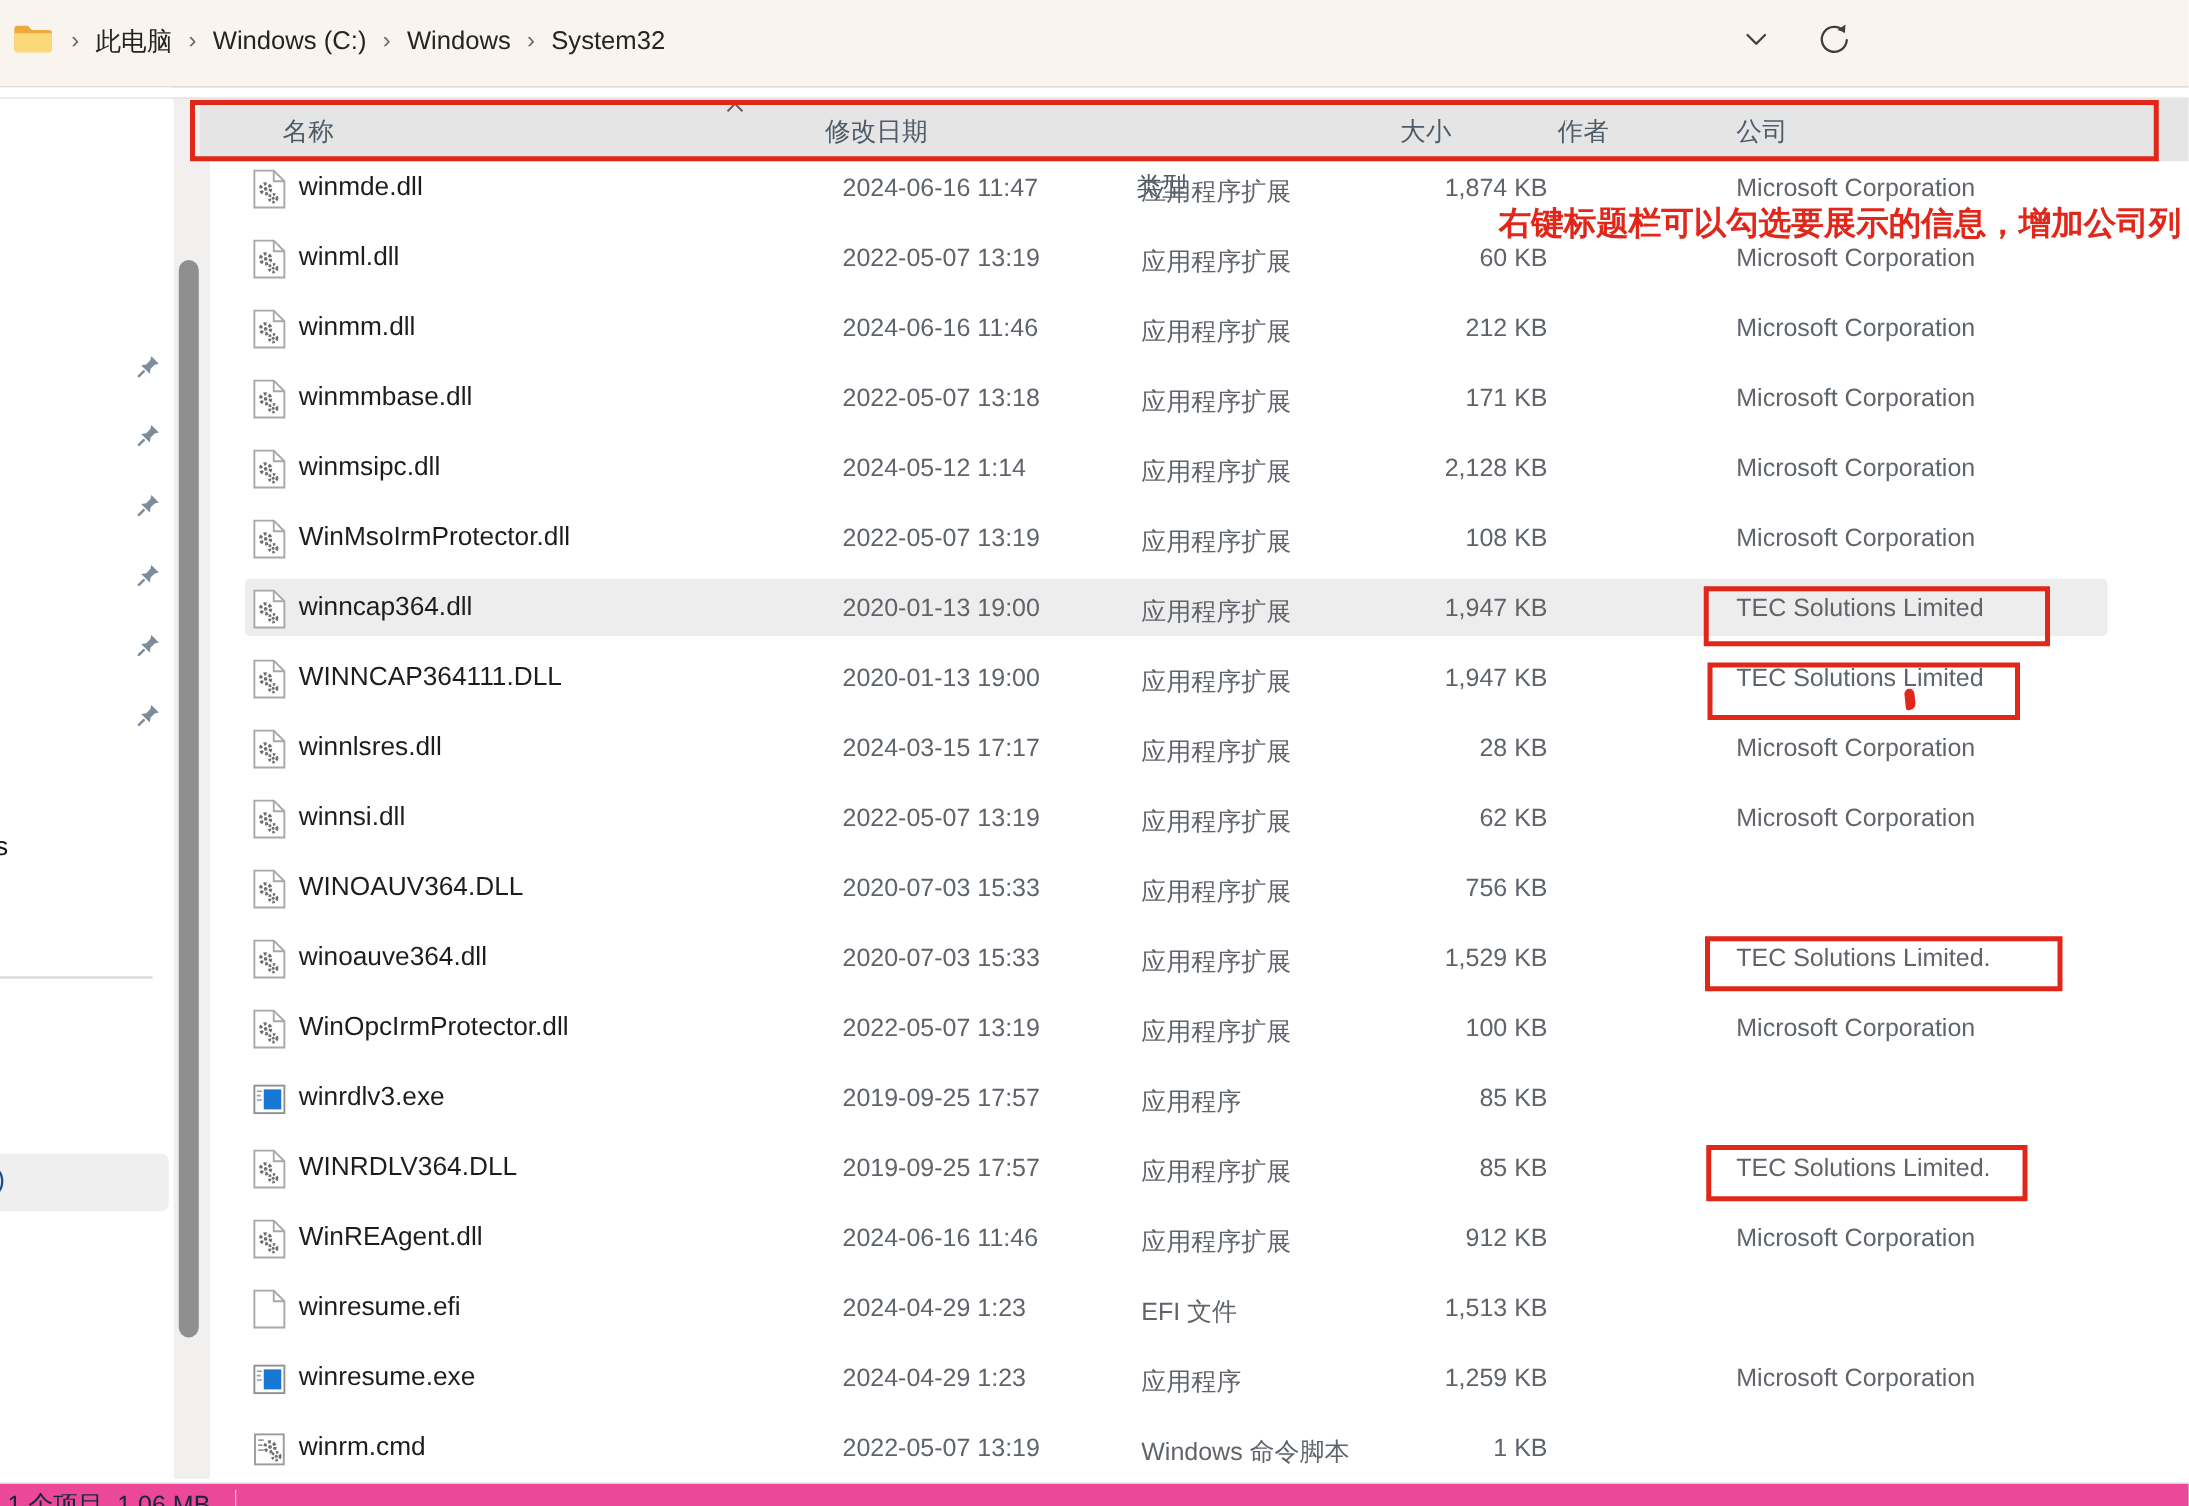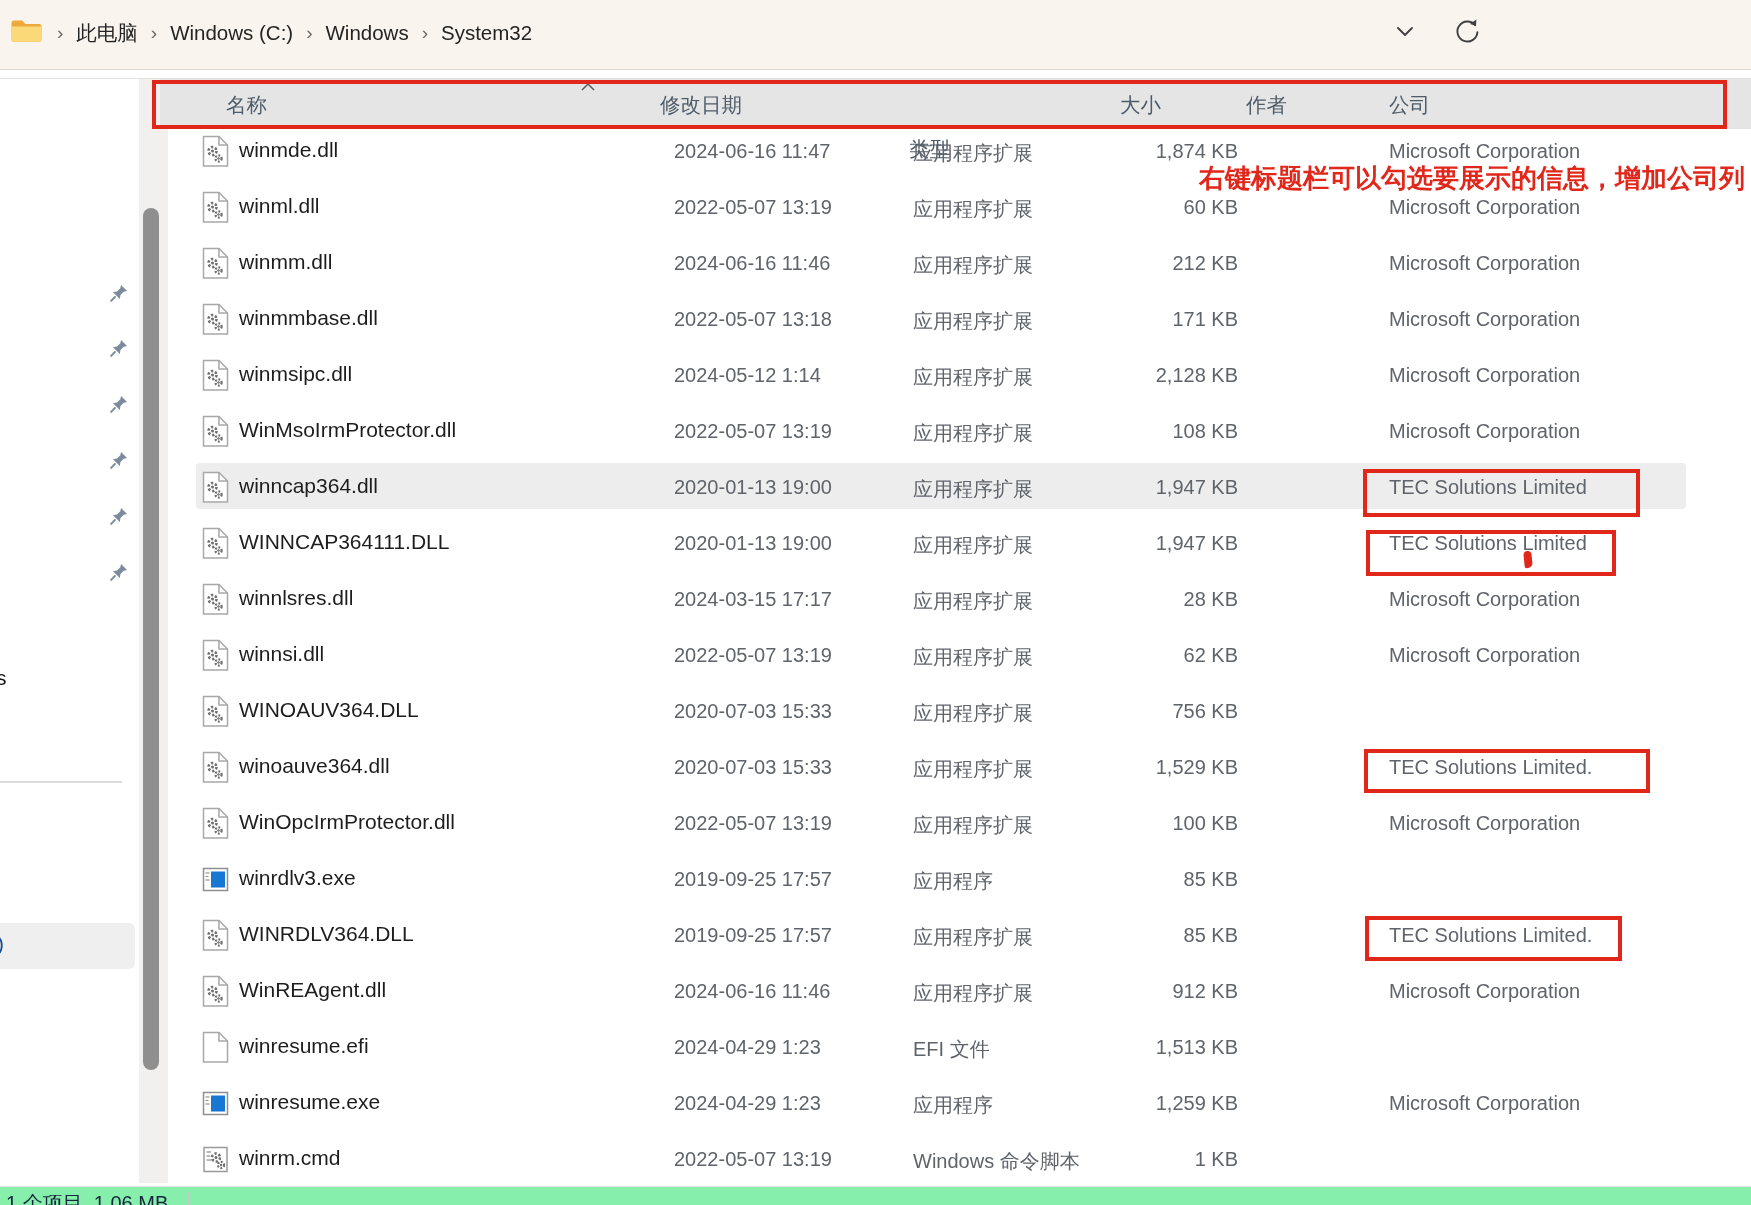--- a/index.html
+++ b/index.html
@@ -72,21 +72,21 @@
   .red-note {
     position:absolute; left:1199px; top:161px; width:560px;
     font-size:26px; font-weight:600; color:#e1261a; white-space:nowrap;
   }
   .red-cursor {
     position:absolute; left:1524px; top:34px; width:8px; height:17px;
     background:#e1261a; border-radius:4px 4px 5px 2px; transform:rotate(-6deg);
   }
   
   .status-line { position:absolute; left:0; top:1186px; width:1751px; height:1px; background:#e3e3e3; }
-  .statusbar { position:absolute; left:0; top:1187px; width:1751px; height:18px; background:#86efac; }
+  .statusbar { position:absolute; left:0; top:1187px; width:1751px; height:18px; background:#ec4899; }
   .status-text { position:absolute; left:6px; top:3px; font-size:20px; color:#16263f; white-space:nowrap; }
   .status-sep { position:absolute; left:188px; top:5px; width:1px; height:14px; background:#c9c9c9; }
 </style>
 </head>
 <body>
 
 <div class="toolbar">
   <div class="breadcrumb" id="breadcrumb">
     <span style="margin-right:2px;">
       <svg width="32" height="26" viewBox="0 0 32 26">

